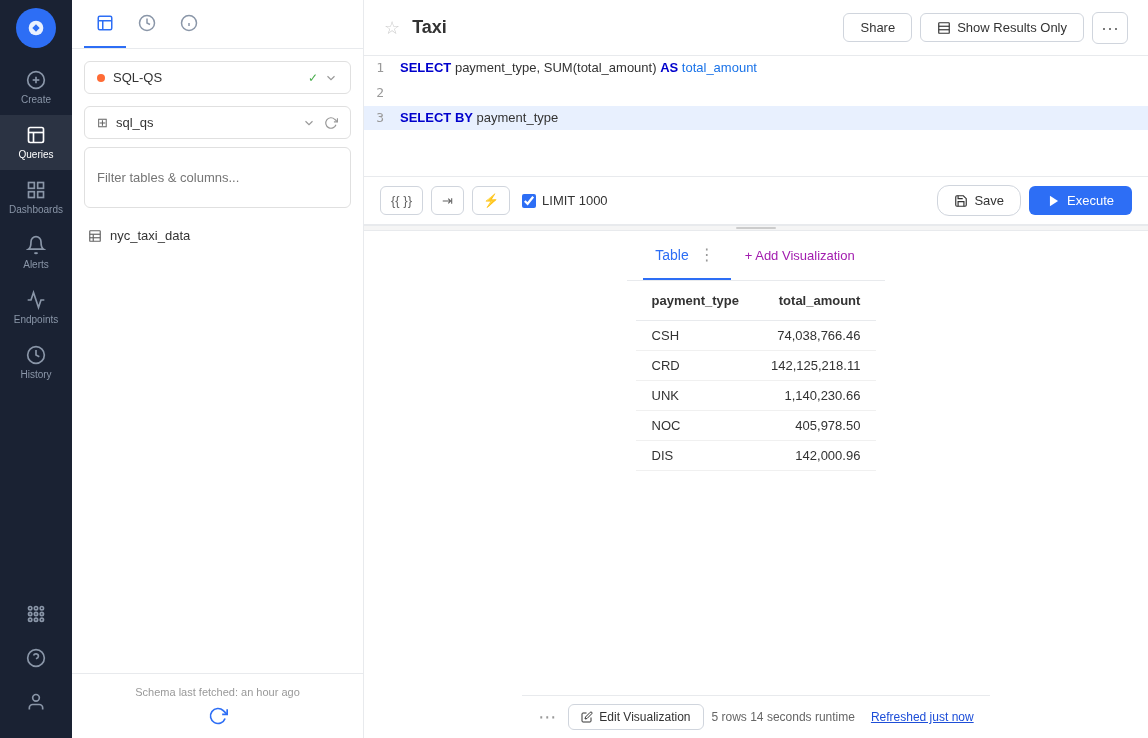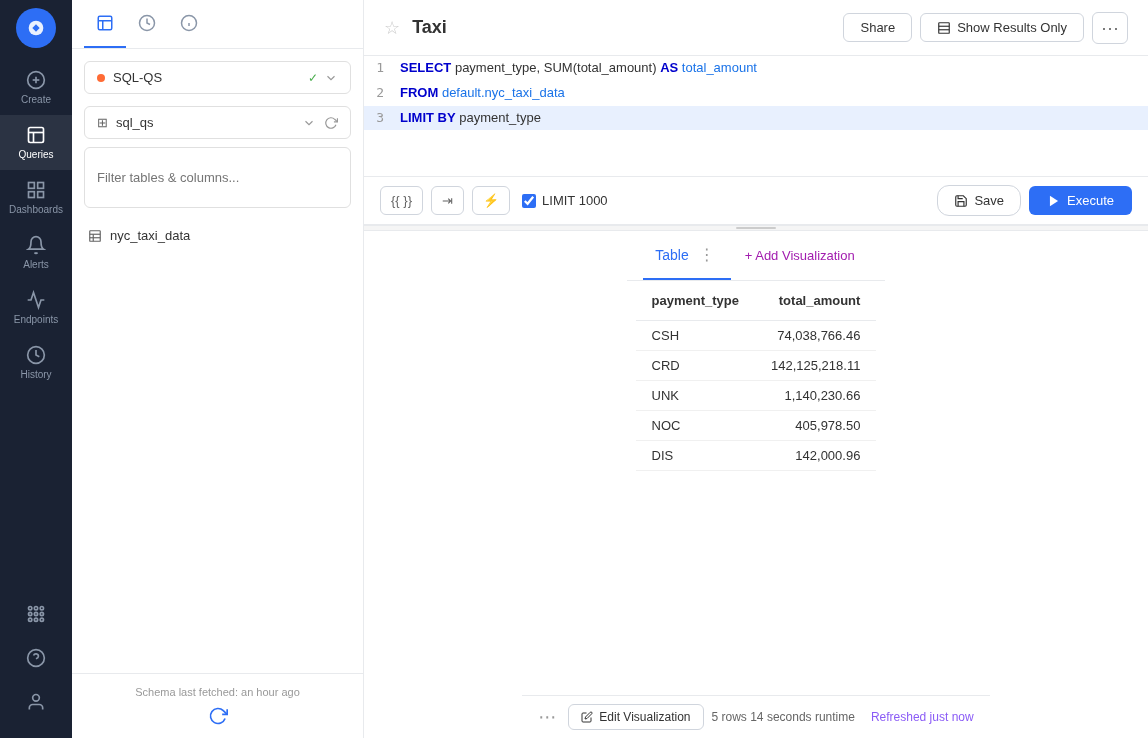--- a/index.html
+++ b/index.html
@@ -316,21 +316,21 @@
       display: flex; align-items: center; gap: 6px;
       padding: 5px 12px;
       border: 1px solid #d0d5dd;
       border-radius: 6px;
       background: #fff;
       cursor: pointer;
       font-size: 12px;
       color: #333;
     }
     .footer-spacer { flex: 1; }
-    .footer-refresh { font-size: 12px; color: #8b5cf6; }
+    .footer-refresh { font-size: 12px; color: #1d4ed8; text-decoration: underline; }
 
     
     .divider-handle {
       height: 6px;
       background: #f5f5f5;
       border-top: 1px solid #e8eaed;
       border-bottom: 1px solid #e8eaed;
       cursor: ns-resize;
       display: flex; align-items: center; justify-content: center;
     }
@@ -524,25 +524,24 @@
   </div>
 
   <div class="query-section">
     <div class="code-editor">
       <div class="code-line">
         <span class="line-num">1</span>
         <span class="line-content"><span class="kw">SELECT</span> payment_type, <span class="fn">SUM</span>(total_amount) <span class="kw">AS</span> <span class="alias">total_amount</span></span>
       </div>
       <div class="code-line">
         <span class="line-num">2</span>
-        <span class="line-content"><span class="kw">FROM</span> <span class="tbl">default.nyc_taxi_data</span></span>
       </div>
       <div class="code-line highlighted">
         <span class="line-num">3</span>
-        <span class="line-content"><span class="kw">LIMIT BY</span> payment_type</span>
+        <span class="line-content"><span class="kw">SELECT BY</span> payment_type</span>
       </div>
     </div>
 
     <div class="editor-toolbar">
       <button class="toolbar-btn">
         <span>{{ }}</span>
       </button>
       <button class="toolbar-btn">
         <span>⇥</span>
       </button>

